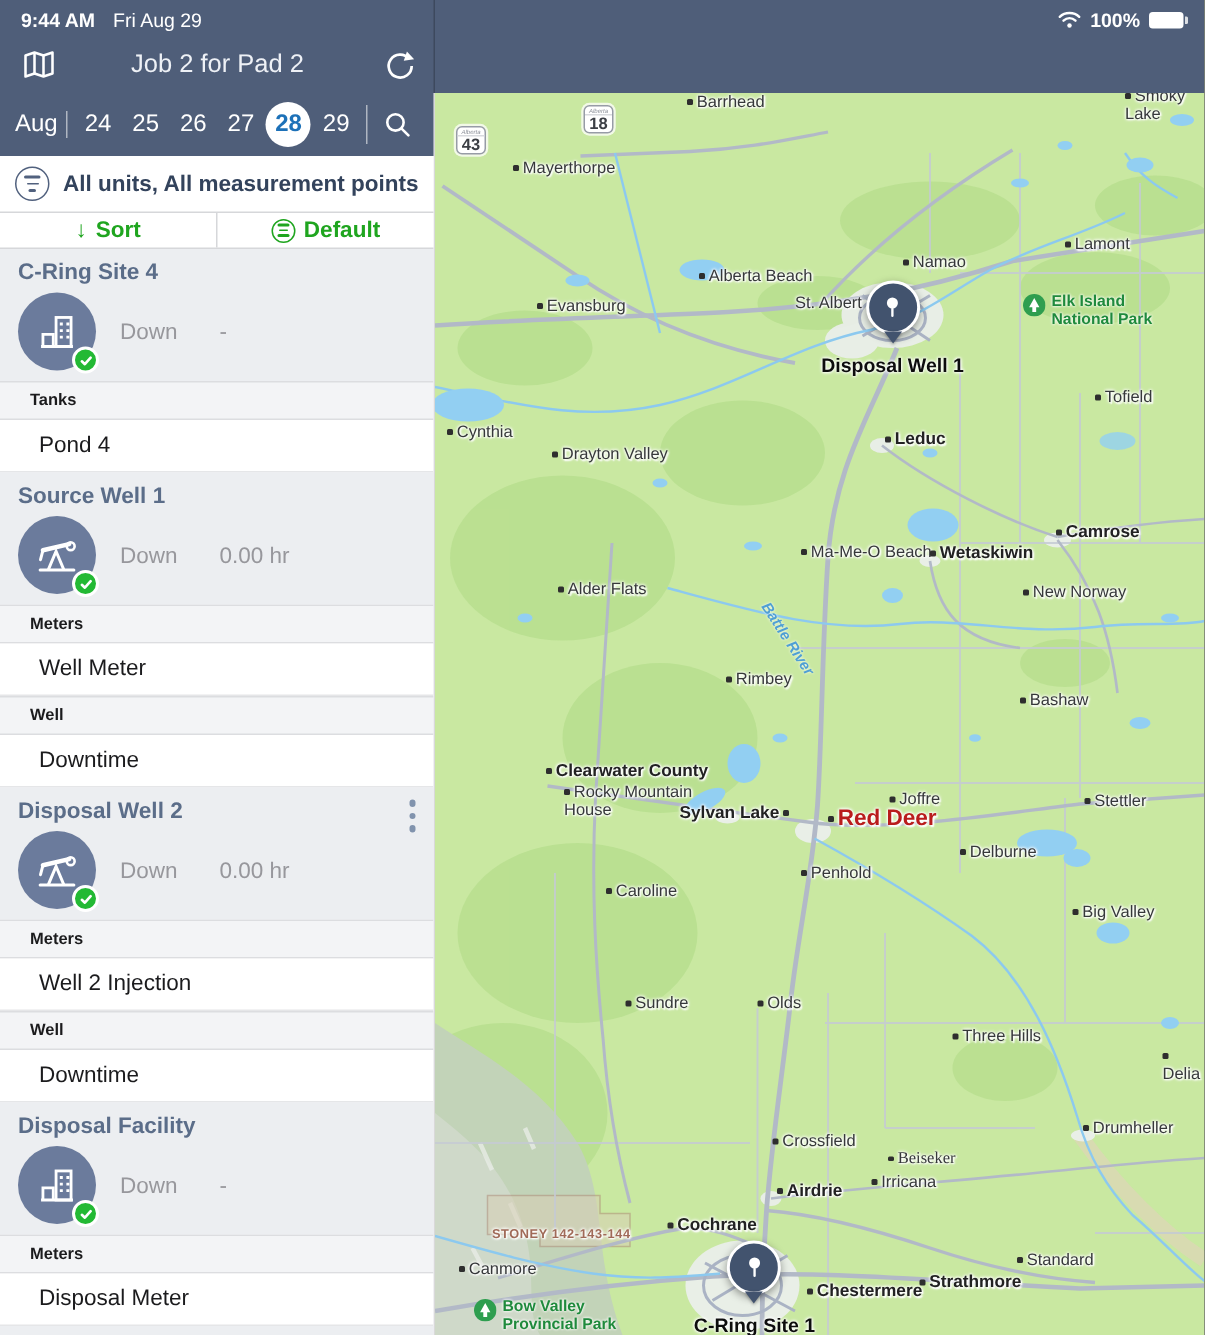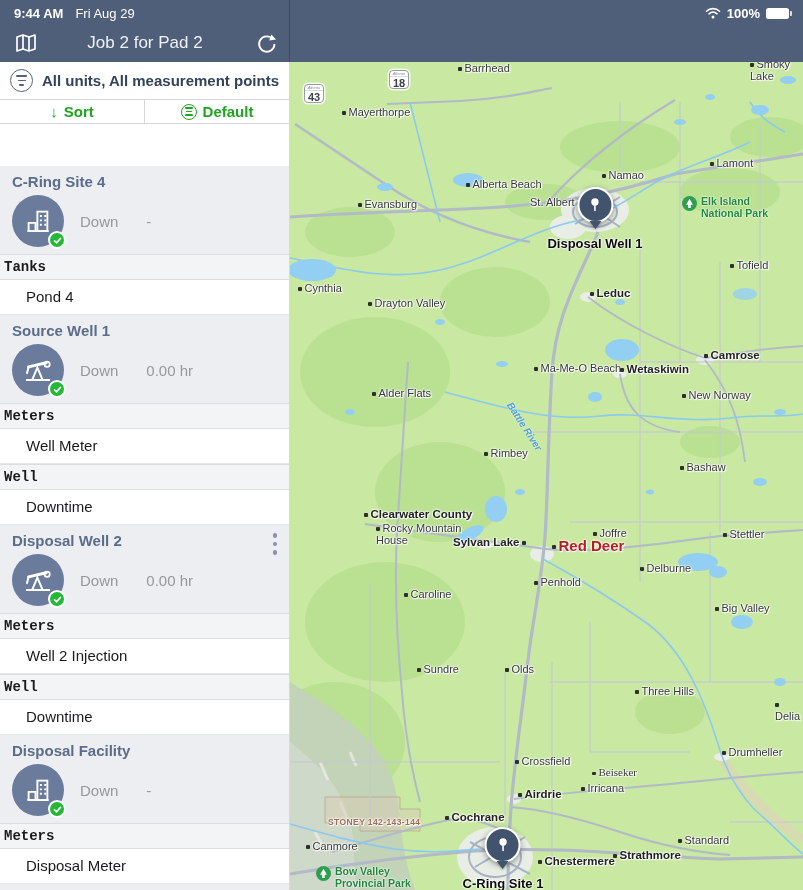--- a/index.html
+++ b/index.html
@@ -53,21 +53,21 @@
   .group{position:relative;background:#eceef1;padding:7px 12px 6px;}
   .group-name{font-size:15px;font-weight:700;color:#5b6d89;line-height:17px;display:block;}
   .unit-row{display:flex;align-items:center;margin-top:4px;height:54px;cursor:pointer;}
   .avatar{position:relative;width:52px;height:52px;border-radius:50%;background:#6b7b9c;flex:0 0 auto;display:flex;align-items:center;justify-content:center;}
   .avatar svg{display:block;}
   .badge{position:absolute;right:-2px;bottom:-2px;width:18px;height:18px;border-radius:50%;background:#23b934;border:2px solid #fff;display:flex;align-items:center;justify-content:center;}
   .unit-status{margin-left:16px;font-size:15px;color:#97979c;}
   .unit-value{margin-left:28px;font-size:15px;color:#97979c;}
   .menu-dots{position:absolute;top:4px;right:8px;display:flex;flex-direction:column;gap:4px;padding:4px;cursor:pointer;}
   .menu-dots i{width:4.5px;height:4.5px;border-radius:50%;background:#8193ad;display:block;}
-  .section-row{height:26px;line-height:25px;background:#f3f4f6;border-top:1px solid #dcdde0;border-bottom:1px solid #dcdde0;font-size:14px;font-weight:700;color:#1b1b1d;padding-left:4px;font-family:Liberation Mono, monospace;}
+  .section-row{height:26px;line-height:25px;background:#f3f4f6;border-top:1px solid #dcdde0;border-bottom:1px solid #dcdde0;font-size:11px;font-weight:700;color:#1b1b1d;padding-left:20px;}
   .item-row{height:35px;line-height:34px;background:#fff;border-bottom:1px solid #e5e6e8;font-size:15px;color:#1b1b1d;padding-left:26px;cursor:pointer;}
 
   
   #map{position:absolute;left:290px;top:62px;width:513px;height:828px;background:#c9e8a1;overflow:hidden;}
   #map svg.base{position:absolute;left:0;top:0;width:513px;height:828px;}
   .ml{position:absolute;white-space:pre-line;transform:translateY(-50%);color:#36383a;font-size:11px;font-weight:500;line-height:12px;text-shadow:0 0 2px #fff,0 0 2px #fff,0 0 3px #fff,1px 1px 1px #fff;z-index:3;}
   .ml.dot-left:before{content:"";display:inline-block;width:3.5px;height:3.5px;background:#2e2e2e;border-radius:1px;margin-right:3px;vertical-align:middle;}
   .ml.dot-right:after{content:"";display:inline-block;width:3.5px;height:3.5px;background:#2e2e2e;border-radius:1px;margin-left:3px;vertical-align:middle;}
   .ml.town-lg{font-size:11.5px;font-weight:700;color:#222;}
   .ml.city{font-size:15px;font-weight:700;color:#b91c1c;}
@@ -120,20 +120,39 @@
         <svg width="23" height="23" viewBox="0 0 24 24" fill="none">
             <path d="M18.5 7.5 A8 8 0 1 0 20.3 12.5" stroke="#fff" stroke-width="1.9"></path>
             <path d="M17 2.5 L22 7.8 L14.8 8.8 Z" fill="#fff"></path>
           </svg>
       </div>
     </div>
     <div id="header-divider"></div>
   </div>
 
   <div id="sidebar">
+    <div id="daterow">
+      <span id="month-label">Aug</span>
+      <span class="vdiv"></span>
+      <div id="date-days">
+          <span class="day">24</span>
+          <span class="day">25</span>
+          <span class="day">26</span>
+          <span class="day">27</span>
+          <span class="day selected">28</span>
+          <span class="day">29</span>
+        </div>
+      <span class="vdiv tall"></span>
+      <div id="search-btn">
+        <svg width="20" height="20" viewBox="0 0 22 22" fill="none" stroke="#fff" stroke-width="1.9" stroke-linecap="round">
+            <circle cx="9.5" cy="9.5" r="6"></circle>
+            <path d="M14 14 L19 19"></path>
+          </svg>
+      </div>
+    </div>
 
     <div id="filterrow">
       <span class="filter-icon">
           <i></i>
           <i></i>
           <i></i>
         </span>
       <span id="filter-label">All units, All measurement points</span>
     </div>
 

